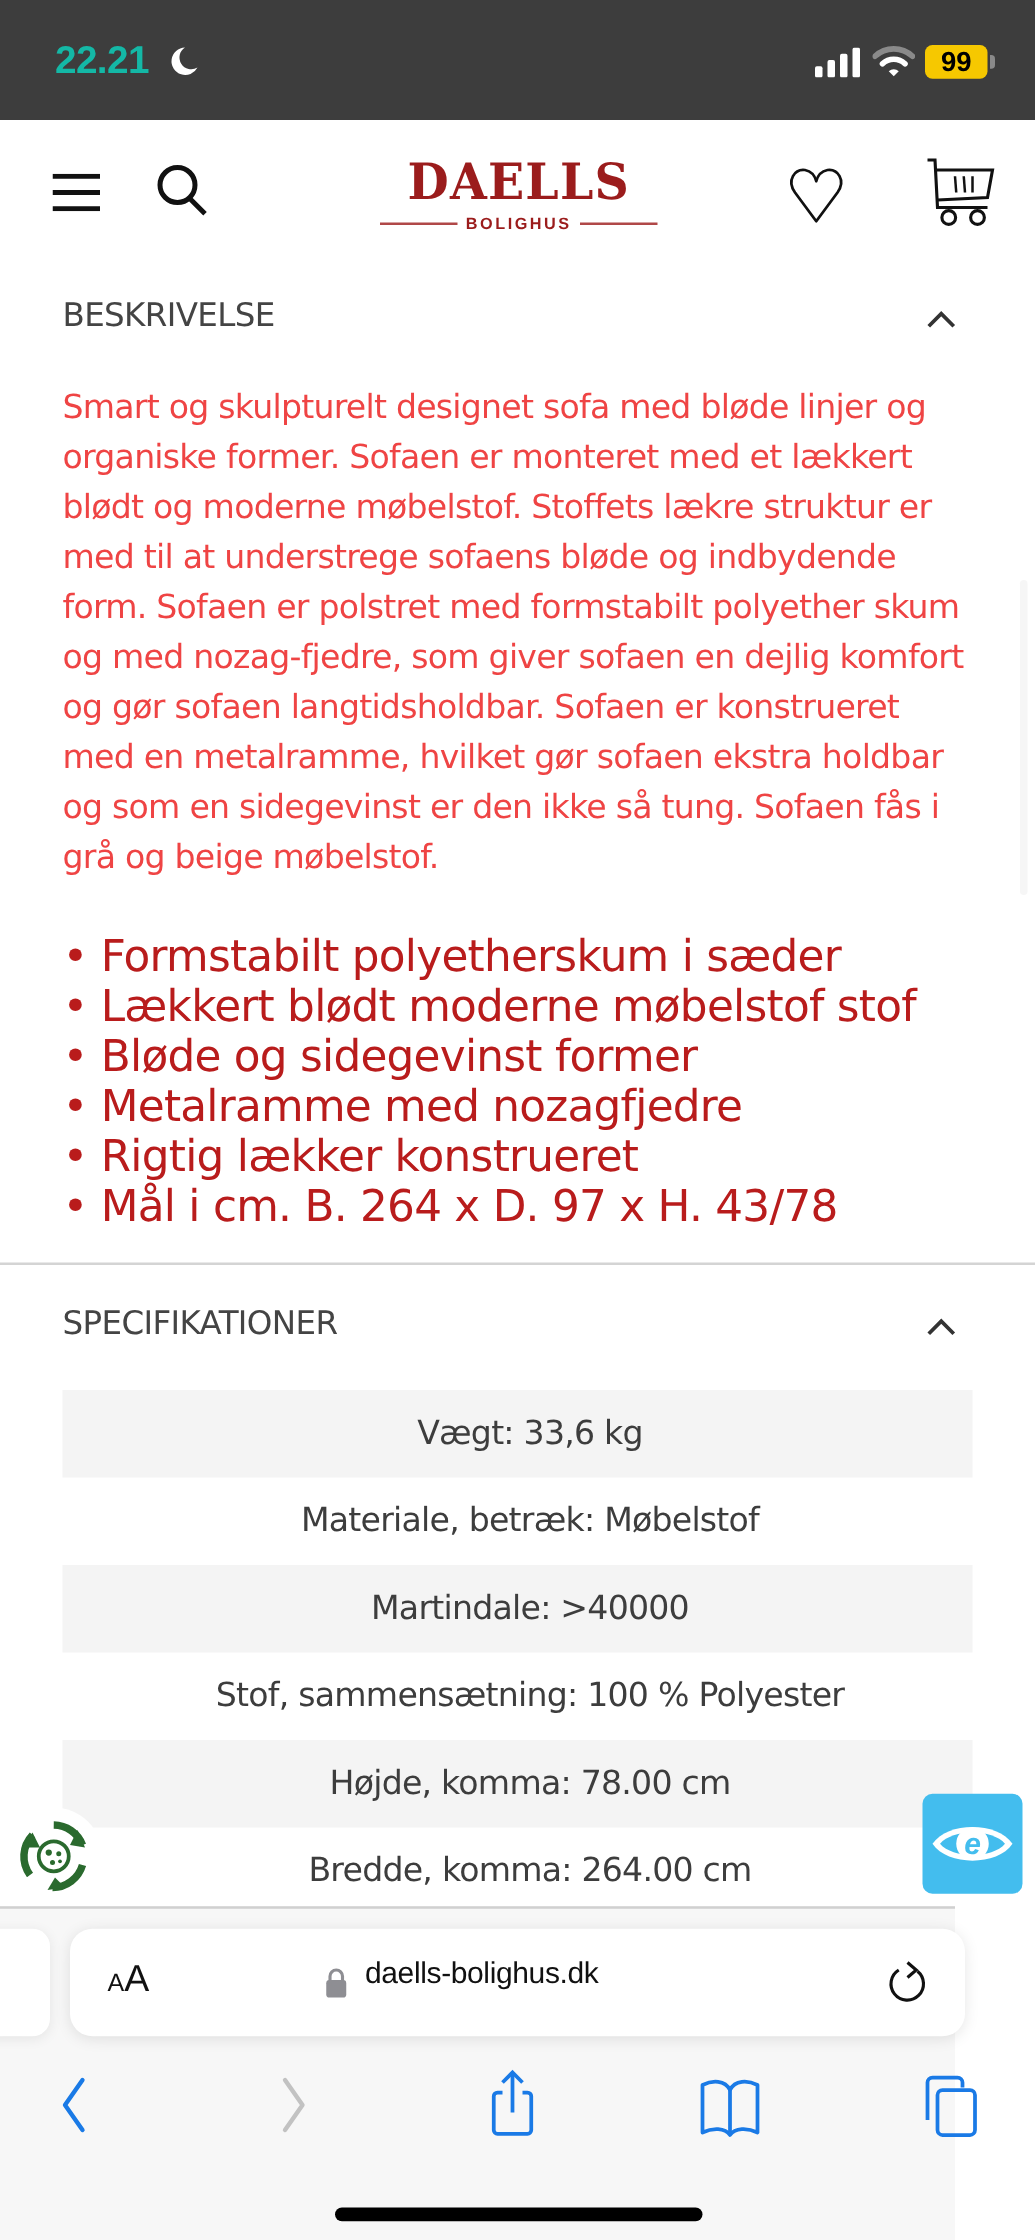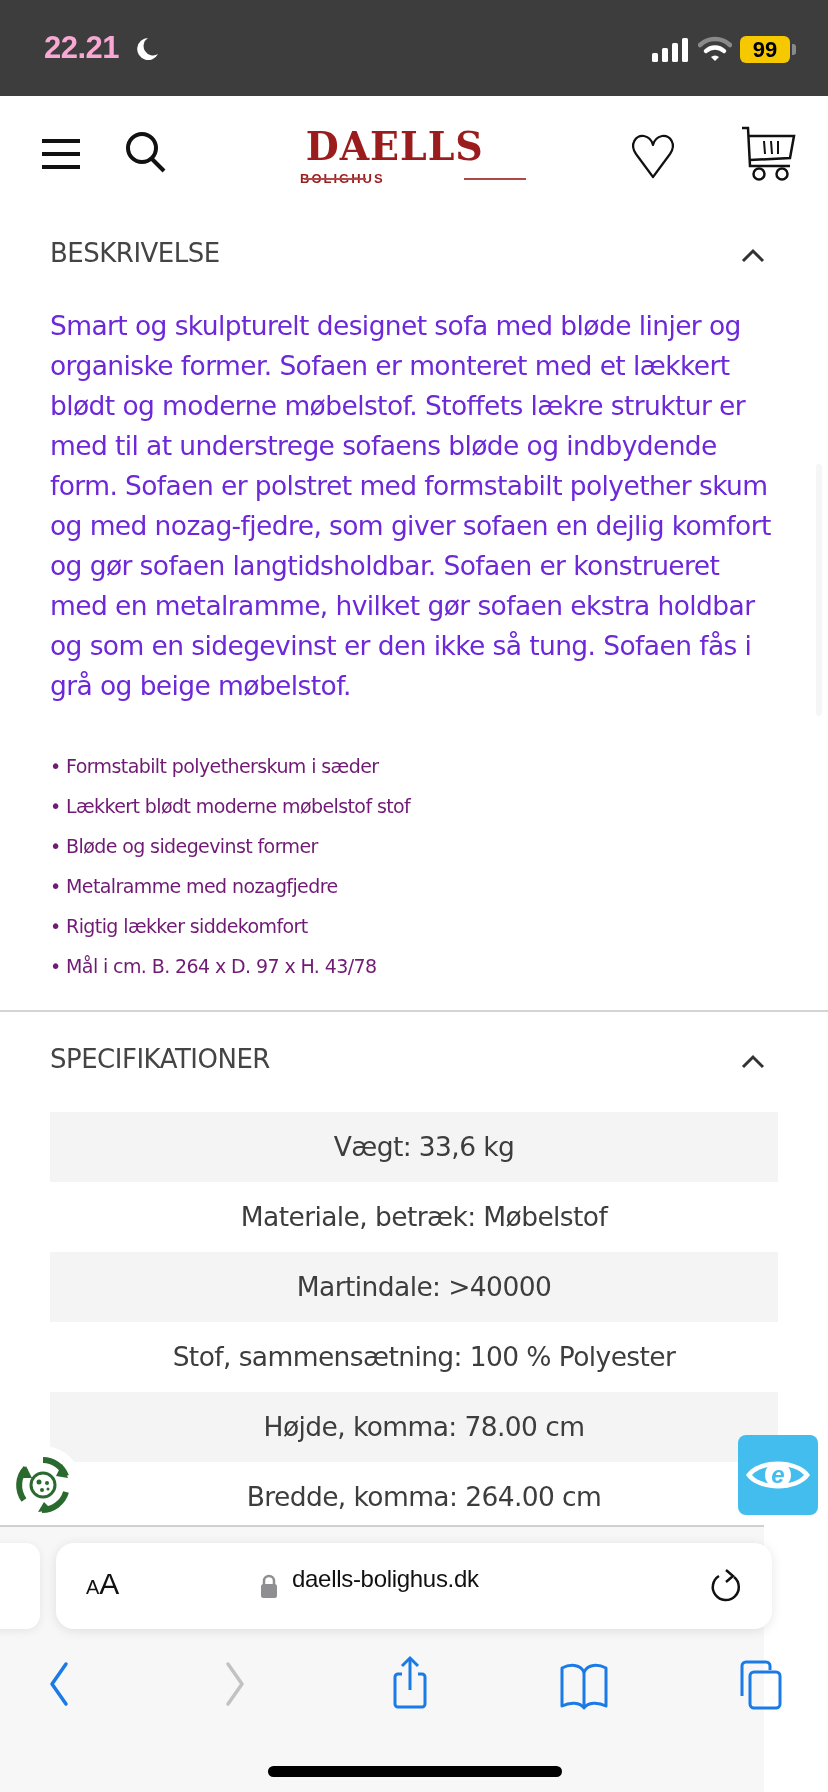--- a/index.html
+++ b/index.html
@@ -1,49 +1,49 @@
 <!DOCTYPE html>
 <html><head>
 <meta charset="utf-8">
 <style>
   * { box-sizing: border-box; margin: 0; padding: 0; }
   html, body { width: 828px; height: 1792px; overflow: hidden; background: #ffffff; }
   body { position: relative; font-family: "DejaVu Sans", sans-serif; color: #3a3a3a; }
 
   
   .status-bar { position: absolute; top: 0; left: 0; width: 828px; height: 96px; background: #3d3d3d; }
-  .status-time { position: absolute; left: 44px; top: 30px; font-family: "Liberation Sans", sans-serif; font-size: 31px; font-weight: bold; color: #f9a8d4; letter-spacing: -0.5px; }
+  .status-time { position: absolute; left: 44px; top: 30px; font-family: "Liberation Sans", sans-serif; font-size: 31px; font-weight: bold; color: #14b8a6; letter-spacing: -0.5px; }
   .moon-icon { position: absolute; left: 134px; top: 36px; width: 26px; height: 26px; }
   .signal-icon { position: absolute; left: 652px; top: 38px; width: 38px; height: 24px; }
   .wifi-icon { position: absolute; left: 698px; top: 36px; width: 34px; height: 26px; }
   .battery { position: absolute; left: 740px; top: 36px; width: 50px; height: 27px; background: #f6c800; border-radius: 6px; font-family: "Liberation Sans", sans-serif; font-weight: bold; font-size: 22px; color: #000; text-align: center; line-height: 27px; }
   .battery-tip { position: absolute; left: 792px; top: 44px; width: 4px; height: 11px; background: #8a8a8a; border-radius: 0 3px 3px 0; }
 
   
   .site-header { position: absolute; top: 96px; left: 0; width: 828px; height: 118px; background: #fff; }
   .menu-icon { position: absolute; left: 42px; top: 43px; width: 38px; height: 30px; }
   .search-icon { position: absolute; left: 124px; top: 34px; width: 44px; height: 44px; }
-  .logo { position: absolute; left: 300px; top: 30px; width: 230px; height: 62px; }
+  .logo { position: absolute; left: 300px; top: 30px; width: 230px; height: 62px; text-align: center; }
   .logo-main { font-family: "DejaVu Serif", serif; font-weight: bold; font-size: 40px; color: #9b1c1c; letter-spacing: 1px; line-height: 40px; transform: scaleX(0.95); }
   .logo-sub-row { position: relative; height: 20px; margin-top: 2px; }
   .logo-line { position: absolute; top: 10px; height: 1.5px; background: #b04848; }
   .logo-line.l { left: 4px; width: 62px; }
   .logo-line.r { right: 4px; width: 62px; }
   .logo-sub { font-family: "Liberation Sans", sans-serif; font-weight: bold; font-size: 13px; letter-spacing: 2px; color: #9b1c1c; line-height: 20px; }
   .heart-icon { position: absolute; left: 628px; top: 36px; width: 50px; height: 50px; }
   .cart-icon { position: absolute; left: 740px; top: 30px; width: 56px; height: 56px; }
 
   
   .section-header { position: absolute; left: 50px; width: 728px; height: 40px; }
   .section-title { font-family: "DejaVu Sans", sans-serif; font-size: 26px; color: #444; letter-spacing: -0.5px; font-weight: normal; }
   .chevron-up-icon { position: absolute; right: 12px; top: 8px; width: 26px; height: 18px; }
 
-  .desc-text { position: absolute; left: 50px; top: 306px; width: 730px; font-size: 26.5px; line-height: 40px; color: #6d28d9; letter-spacing: -0.6px; }
+  .desc-text { position: absolute; left: 50px; top: 306px; width: 730px; font-size: 26.5px; line-height: 40px; color: #ef4444; letter-spacing: -0.6px; }
   .bullet-list { position: absolute; left: 50px; top: 746px; width: 730px; list-style: none; }
-  .bullet-list li { font-size: 19px; line-height: 40px; color: #701a75; letter-spacing: -0.6px; }
+  .bullet-list li { font-size: 35px; line-height: 40px; color: #b91c1c; letter-spacing: -0.6px; }
 
   .divider { position: absolute; left: 0; top: 1010px; width: 828px; height: 2px; background: #d4d4d4; }
 
   .spec-table { position: absolute; left: 50px; top: 1112px; width: 728px; text-align: center; }
   .spec-row { height: 70px; line-height: 70px; padding-left: 20px; font-size: 26.5px; color: #3d3d3d; letter-spacing: -0.6px; }
   .spec-row.alt { background: #f4f4f4; }
 
   .scroll-indicator { position: absolute; left: 816px; top: 464px; width: 6px; height: 252px; background: #f6f6f6; border-radius: 3px; }
 
   
@@ -132,21 +132,21 @@
   <svg class="chevron-up-icon" viewBox="0 0 26 18">
     <path d="M3 15 L13 5 L23 15" stroke="#333" stroke-width="3" fill="none"></path>
   </svg>
 </div>
 <p class="desc-text">Smart og skulpturelt designet sofa med bløde linjer og organiske former. Sofaen er monteret med et lækkert blødt og moderne møbelstof. Stoffets lækre struktur er med til at understrege sofaens bløde og indbydende form. Sofaen er polstret med formstabilt polyether skum og med nozag-fjedre, som giver sofaen en dejlig komfort og gør sofaen langtidsholdbar. Sofaen er konstrueret med en metalramme, hvilket gør sofaen ekstra holdbar og som en sidegevinst er den ikke så tung. Sofaen fås i grå og beige møbelstof.</p>
 <ul class="bullet-list">
   <li>• Formstabilt polyetherskum i sæder</li>
   <li>• Lækkert blødt moderne møbelstof stof</li>
   <li>• Bløde og sidegevinst former</li>
   <li>• Metalramme med nozagfjedre</li>
-  <li>• Rigtig lækker siddekomfort</li>
+  <li>• Rigtig lækker konstrueret</li>
   <li>• Mål i cm. B. 264 x D. 97 x H. 43/78</li>
 </ul>
 
 <div class="scroll-indicator"></div>
 
 <div class="divider"></div>
 
 <div class="section-header" style="top:1044px;">
   <h2 class="section-title">SPECIFIKATIONER</h2>
   <svg class="chevron-up-icon" viewBox="0 0 26 18">

